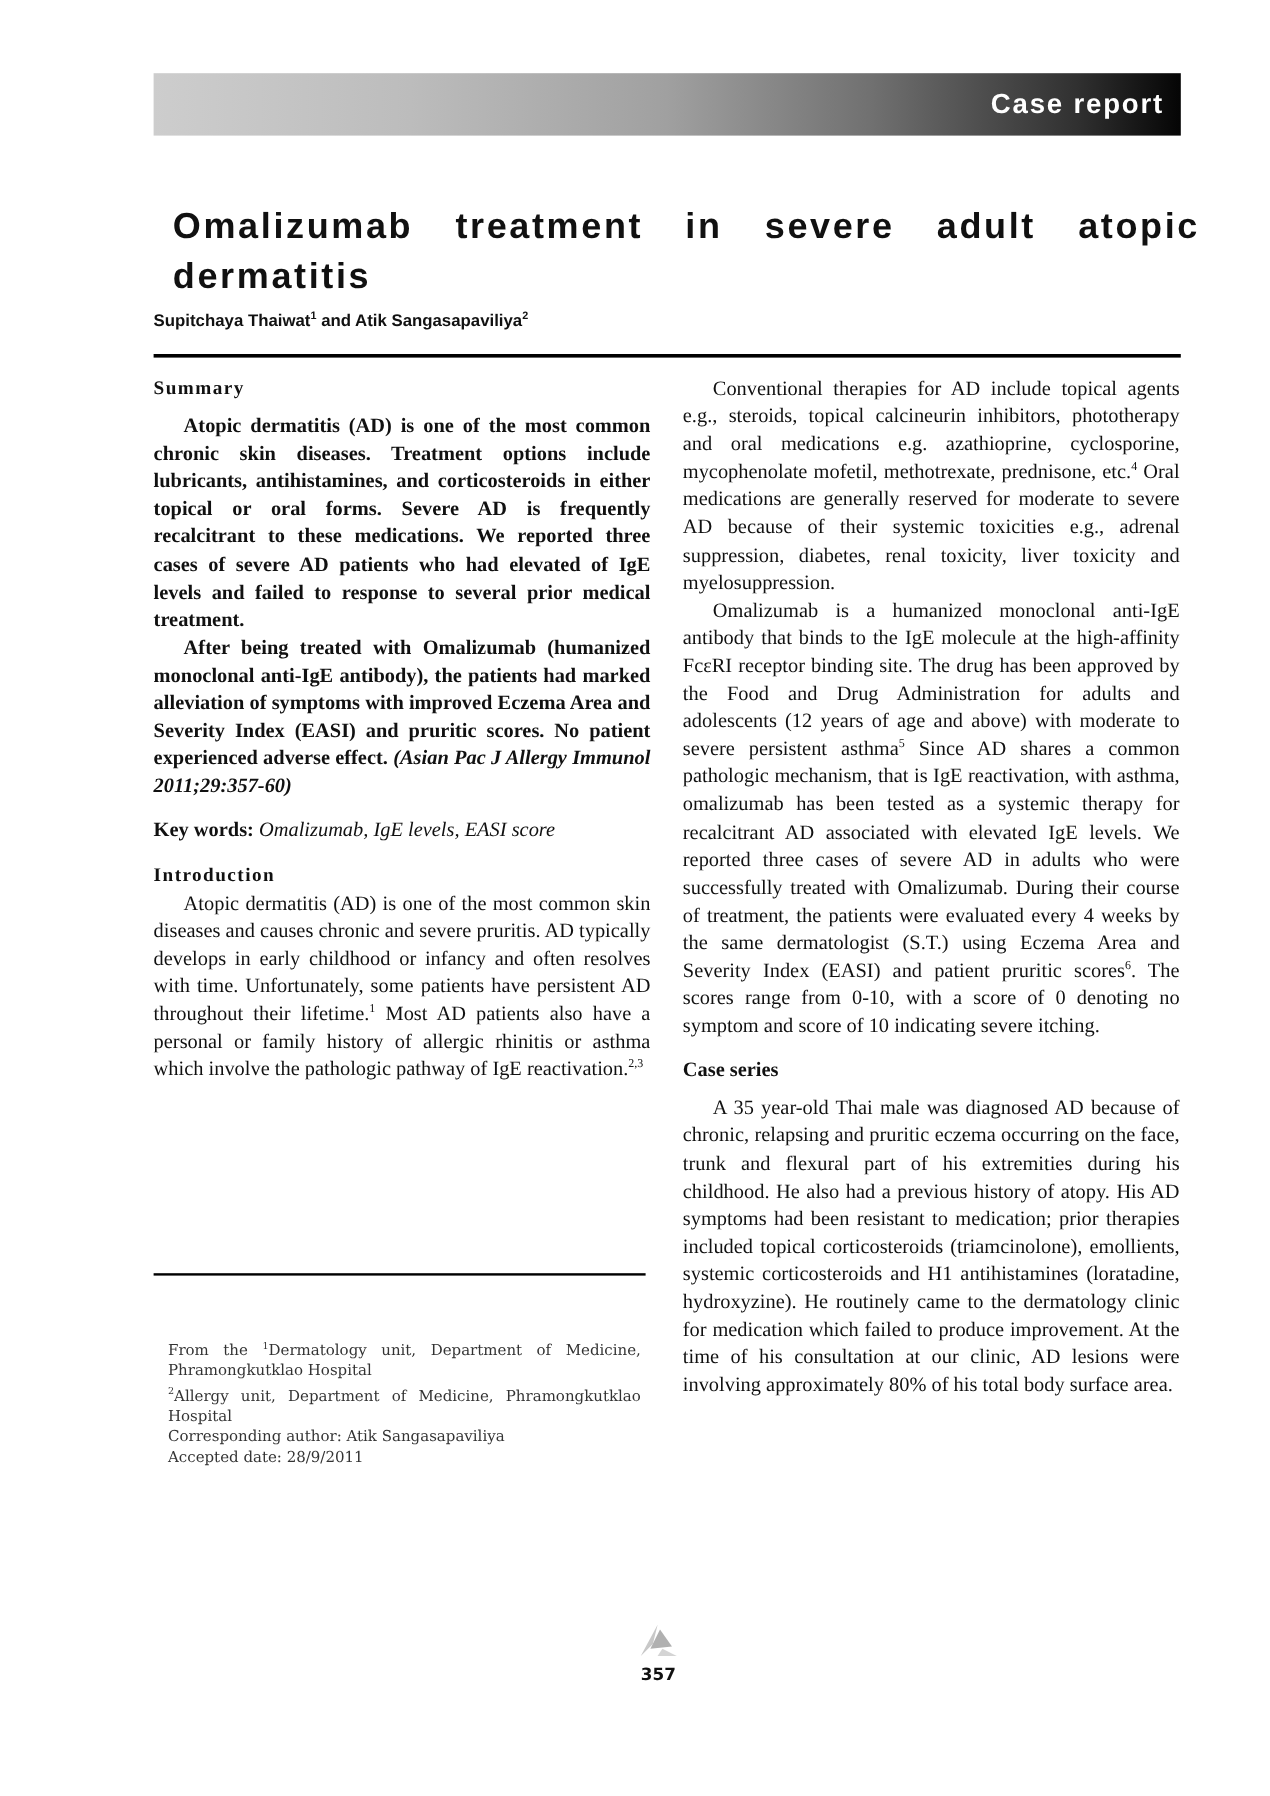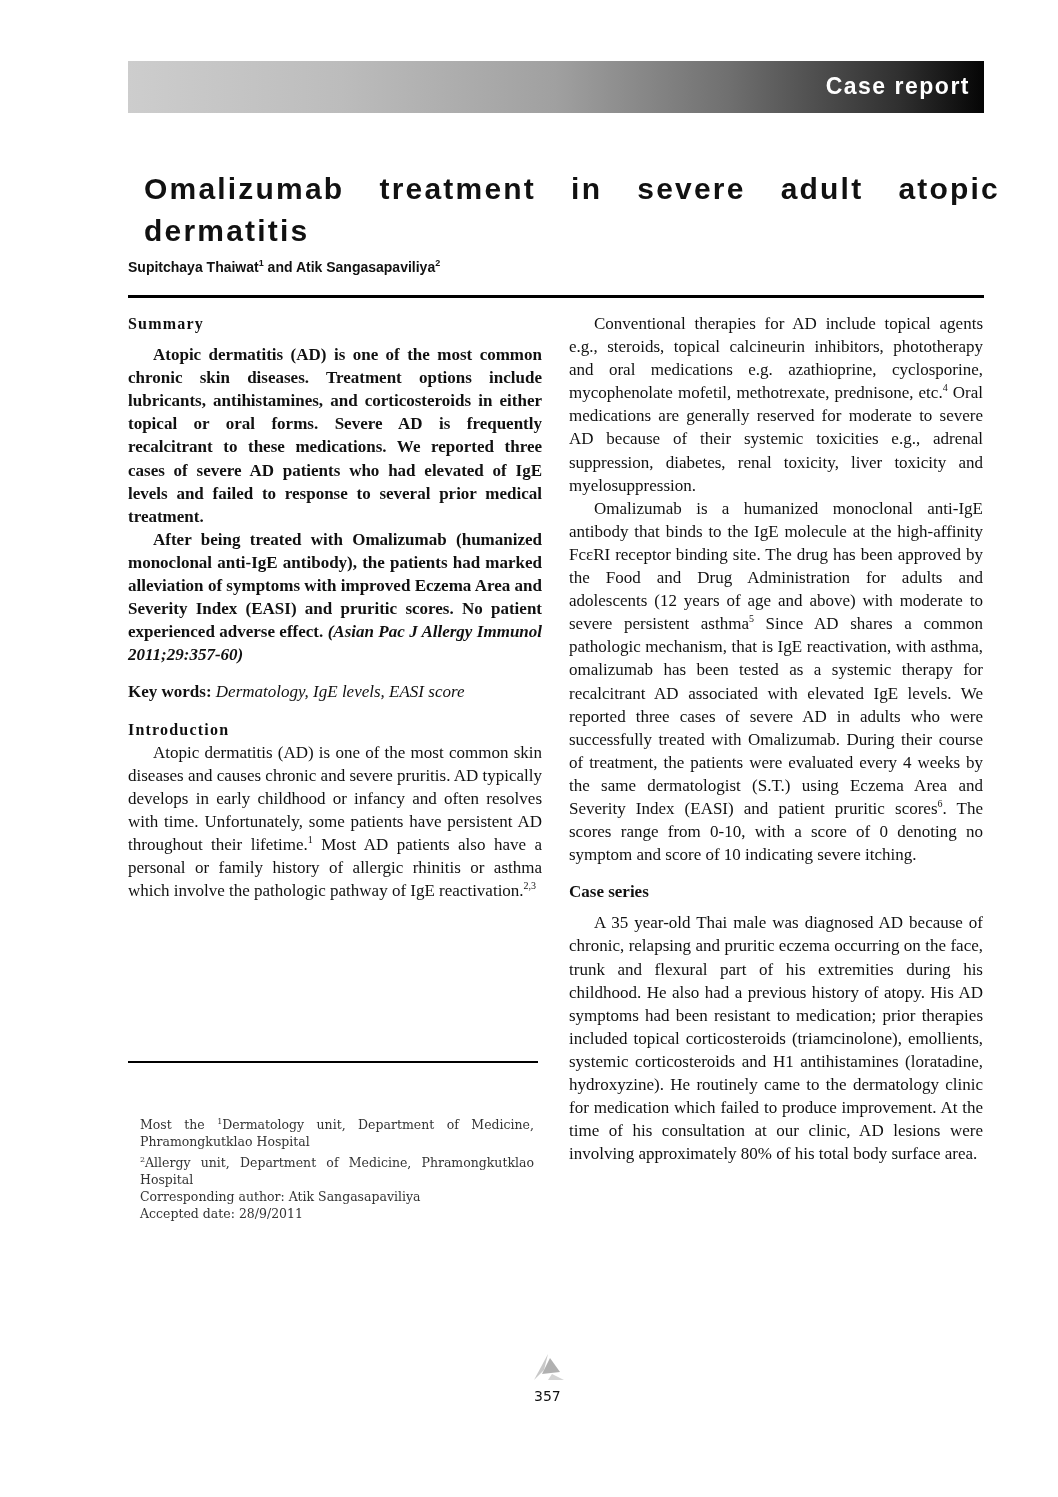--- a/index.html
+++ b/index.html
@@ -47,21 +47,21 @@
   .footnote {
     position: absolute; left: 140px; top: 1113px; width: 394px;
     font-family: "DejaVu Serif", serif; font-size: 12.5px; line-height: 17.2px; color: #333; text-align: justify;
   }
   .footnote p { margin: 0; }
   .footnote sup { font-size: 8px; }
 
   .logo { position: absolute; left: 530px; top: 1352px; width: 36px; height: 30px; }
   .page-num {
     position: absolute; left: 534px; top: 1388px;
-    font-family: "DejaVu Sans", sans-serif; font-weight: normal; font-size: 14px; color: #111;
+    font-family: "DejaVu Sans", sans-serif; font-weight: bold; font-size: 14px; color: #111;
   }
 </style>
 </head>
 <body>
 
 <div class="banner">
   <span class="banner-label">Case report</span>
 </div>
 
 <h1 class="title" style="margin:16px;">Omalizumab treatment in severe adult atopic dermatitis</h1>
@@ -78,33 +78,33 @@
   <p class="sec-head">Summary</p>
   <div class="gap-sm"></div>
   <p class="para bold">Atopic dermatitis (AD) is one of the most common chronic skin diseases. Treatment options include lubricants, antihistamines, and corticosteroids in either topical or oral forms. Severe AD is frequently recalcitrant to these medications. We reported three cases of severe AD patients who had elevated of IgE levels and failed to response to several prior medical treatment.</p>
   <p class="para bold">
     <span>After being treated with Omalizumab (humanized monoclonal anti-IgE antibody), the patients had marked alleviation of symptoms with improved Eczema Area and Severity Index (EASI) and pruritic scores.  No patient experienced adverse effect.</span>
     <i>(Asian Pac J Allergy Immunol 2011;29:357-60)</i>
   </p>
   <div class="gap"></div>
   <p class="keywords">
     <span>Key words:</span>
-    <i>Dermatology, IgE levels, EASI score</i>
+    <i>Omalizumab, IgE levels, EASI score</i>
   </p>
   <div class="gap"></div>
   <p class="sec-head">Introduction</p>
   <p class="para">
     <span>Atopic dermatitis (AD) is one of the most common skin diseases and causes chronic and severe pruritis. AD typically develops in early childhood or infancy and often resolves with time. Unfortunately, some patients have persistent AD throughout their lifetime.</span><sup>1</sup><span> Most AD patients also have a personal or family history of allergic rhinitis or asthma which involve the pathologic pathway of IgE reactivation.</span><sup>2,3</sup>
   </p>
 </div>
 
 <div class="rule-foot"></div>
 
 <div class="footnote">
-  <p><span>Most the </span><sup>1</sup><span>Dermatology unit, Department of Medicine, Phramongkutklao Hospital</span></p>
+  <p><span>From the </span><sup>1</sup><span>Dermatology unit, Department of Medicine, Phramongkutklao Hospital</span></p>
   <p><sup>2</sup><span>Allergy unit, Department of Medicine, Phramongkutklao Hospital</span></p>
   <p>Corresponding author: Atik Sangasapaviliya</p>
   <p>Accepted date: 28/9/2011</p>
 </div>
 
 <div class="col col-right">
   <p class="para">
     <span>Conventional therapies for AD include topical agents e.g., steroids, topical calcineurin inhibitors, phototherapy and oral medications e.g. azathioprine, cyclosporine, mycophenolate mofetil, methotrexate, prednisone, etc.</span><sup>4</sup><span> Oral medications are generally reserved for moderate to severe AD because of their systemic toxicities e.g., adrenal suppression, diabetes, renal toxicity, liver toxicity and myelosuppression.</span>
   </p>
   <p class="para">

